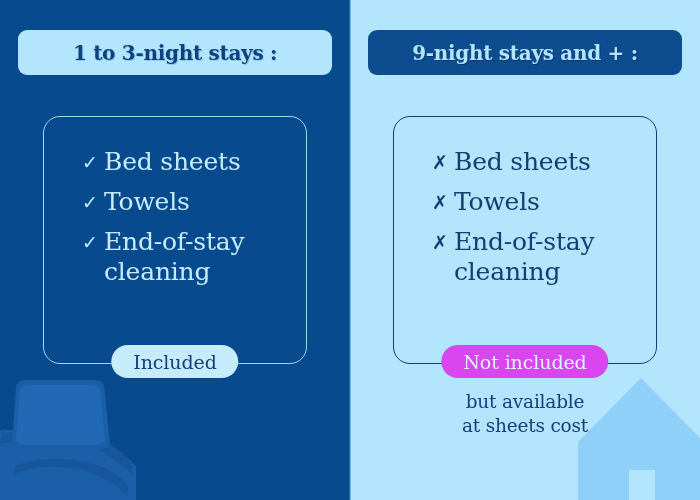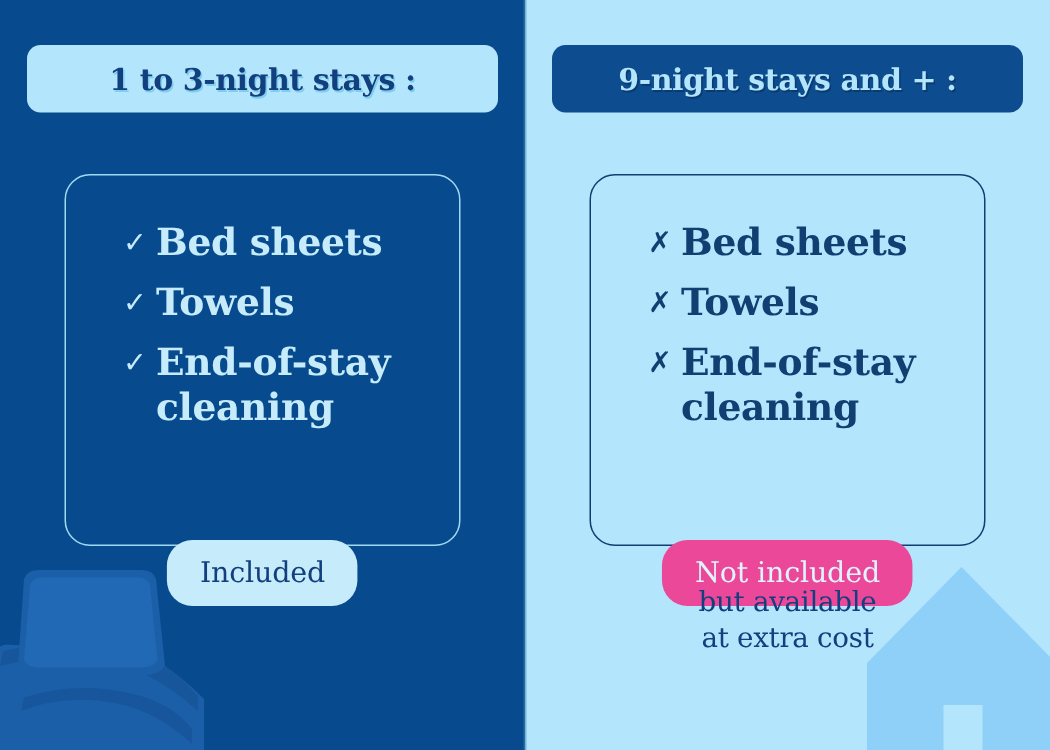--- a/index.html
+++ b/index.html
@@ -120,48 +120,47 @@
     line-height: 30px;
     font-family: "DejaVu Sans", "Liberation Sans", sans-serif;
     font-weight: 400;
   }
   .item-label {
     font-family: "DejaVu Serif", "Liberation Serif", serif;
     font-size: 25px;
     line-height: 30px;
     letter-spacing: -0.2px;
     max-width: 205px;
-    font-weight: bold;
   }
   .panel-left  .mark, .panel-left  .item-label { color: #c6ecfb; }
   .panel-right .mark, .panel-right .item-label { color: #103f72; }
 
   
   .status-badge {
     position: absolute;
-    top: 360px;
+    top: 345px;
     left: 50%;
     transform: translateX(-50%);
-    height: 44px;
+    height: 33px;
     padding: 0 22px;
     border-radius: 17px;
     display: flex;
     align-items: center;
     justify-content: flex-end;
     white-space: nowrap;
     z-index: 5;
   }
   .status-badge-text {
     font-family: "DejaVu Serif", "Liberation Serif", serif;
     font-size: 19px;
     letter-spacing: -0.1px;
   }
   .panel-left  .status-badge      { background: #c6ecfb; }
   .panel-left  .status-badge-text { color: #123f7e; }
-  .panel-right .status-badge      { background: #ec4899; }
+  .panel-right .status-badge      { background: #d946ef; }
   .panel-right .status-badge-text { color: #dff3fd; }
 
   
   .note {
     position: absolute;
     top: 390px;
     left: 0;
     right: 0;
     text-align: center;
     z-index: 5;
@@ -243,17 +242,17 @@
         </li>
       </ul>
     </div>
 
     <div class="status-badge">
       <span class="status-badge-text">Not included</span>
     </div>
 
     <div class="note">
       <span class="note-line">but available</span>
-      <span class="note-line">at extra cost</span>
+      <span class="note-line">at sheets cost</span>
     </div>
   </div>
 
 </div>
 
 </body></html>

